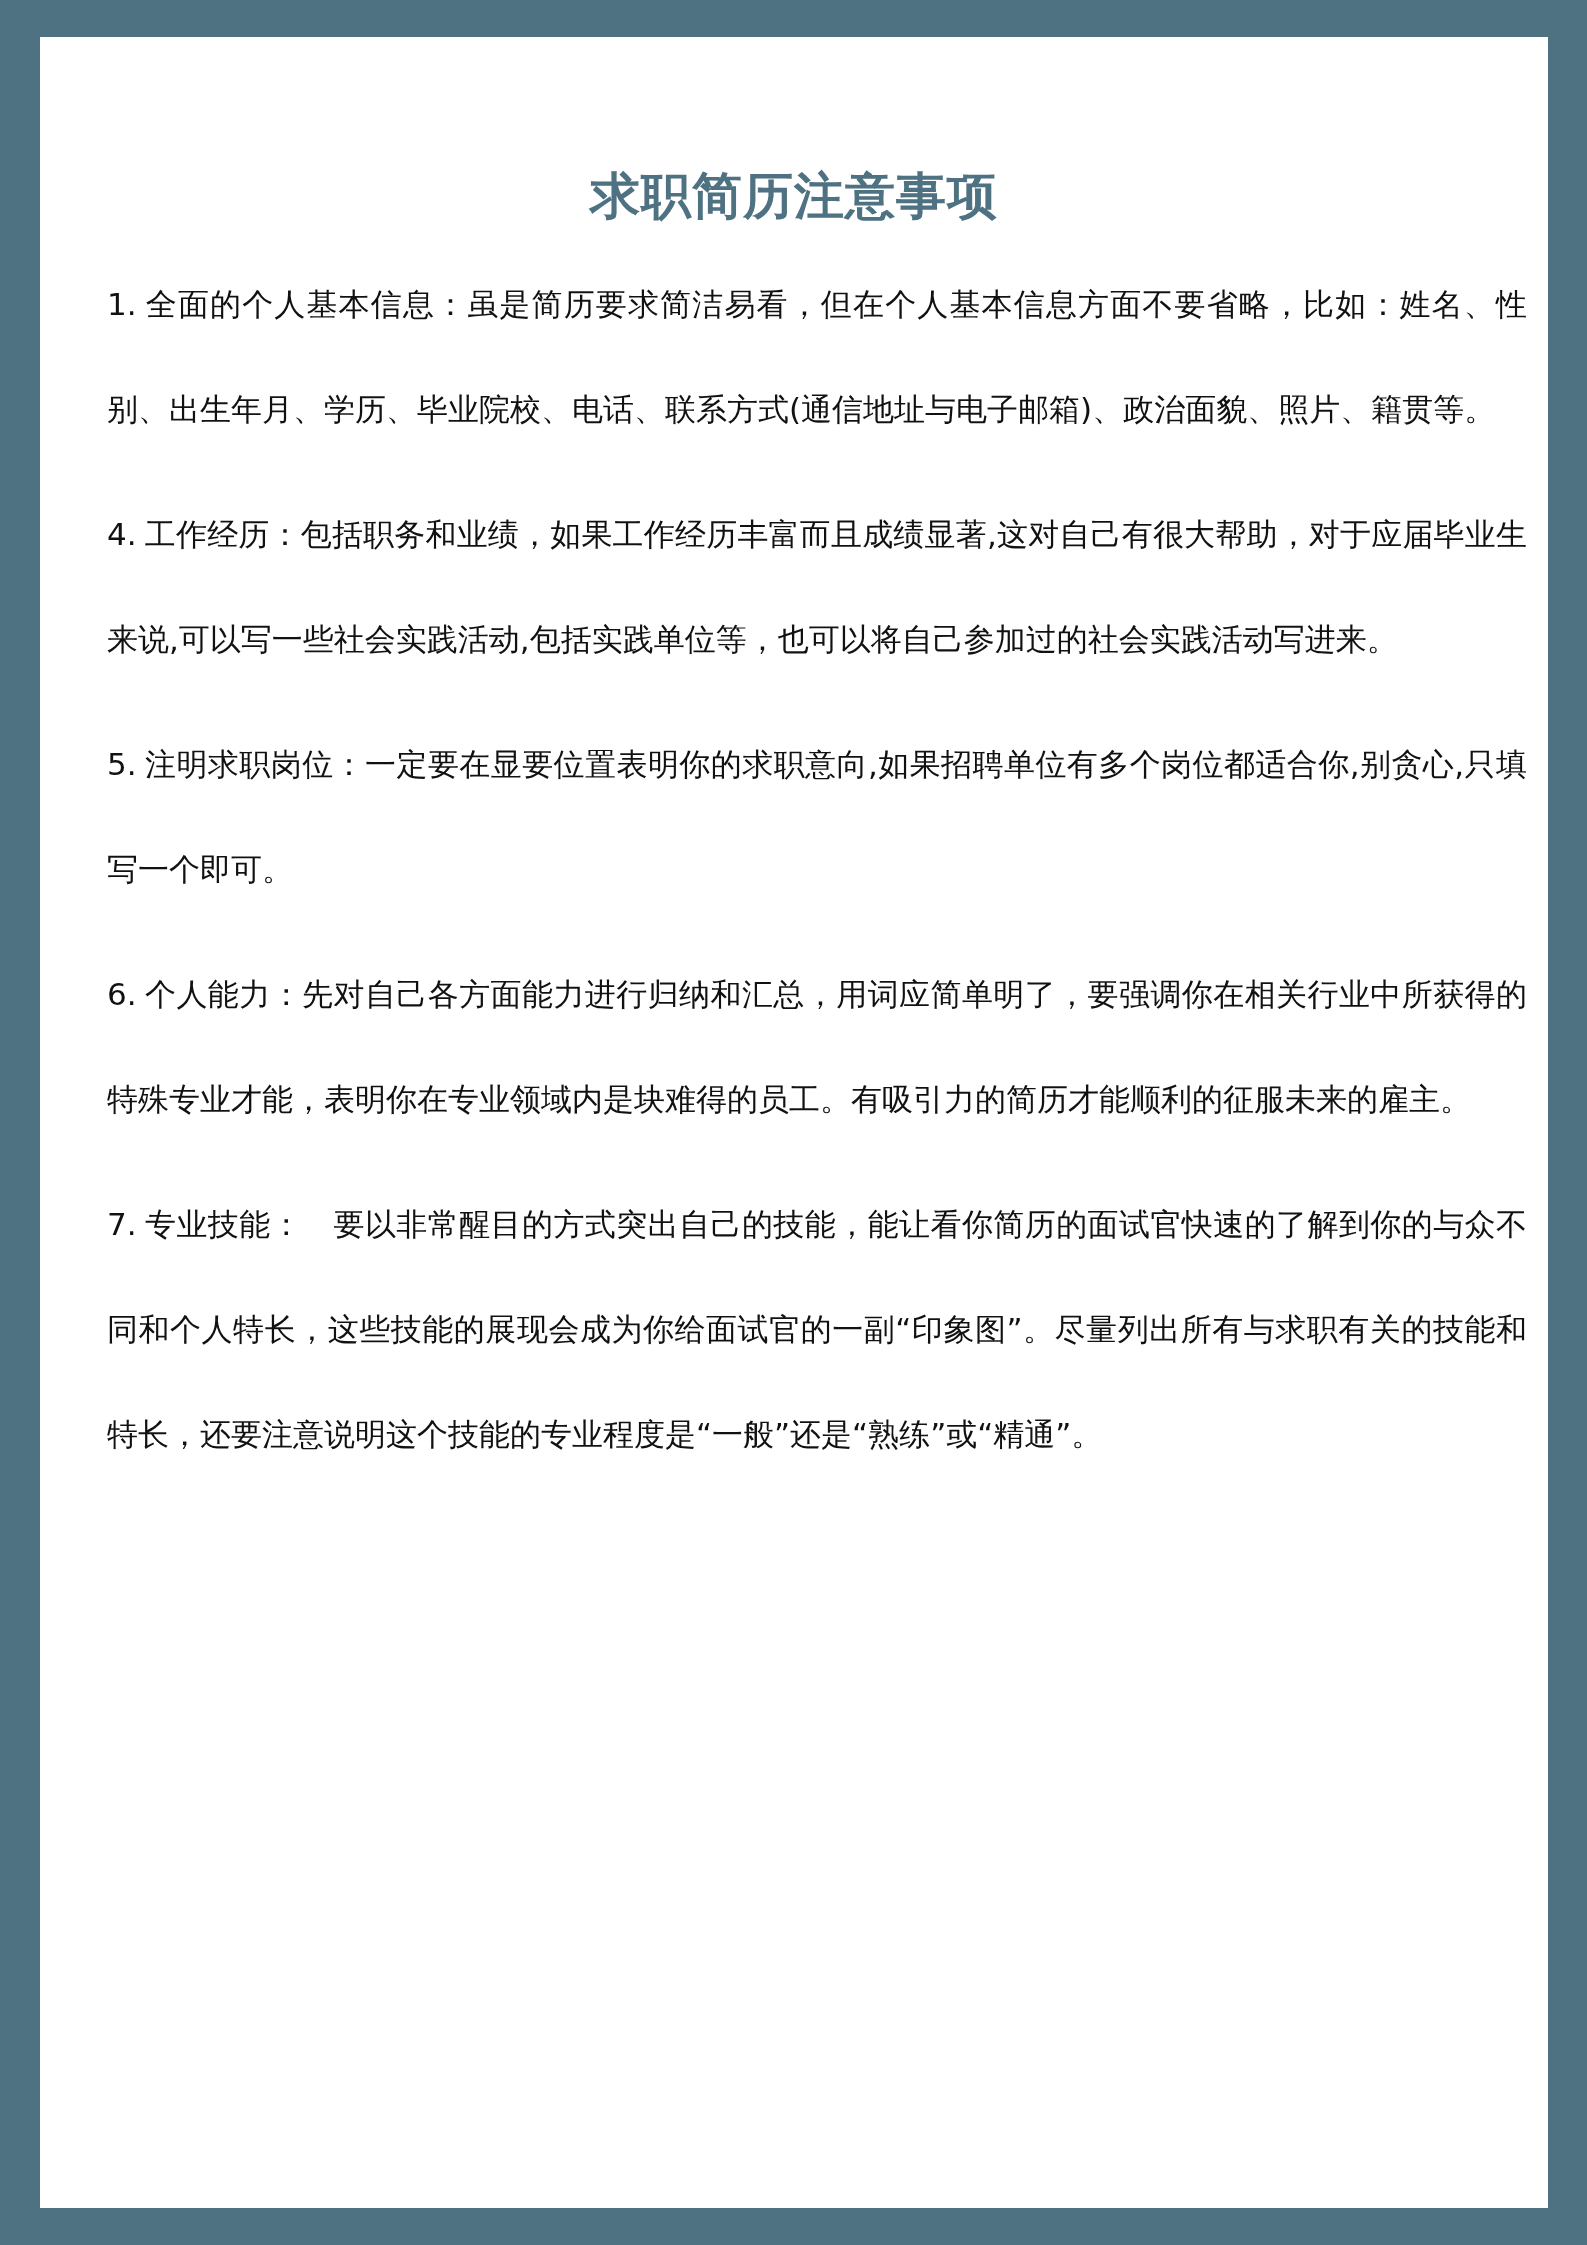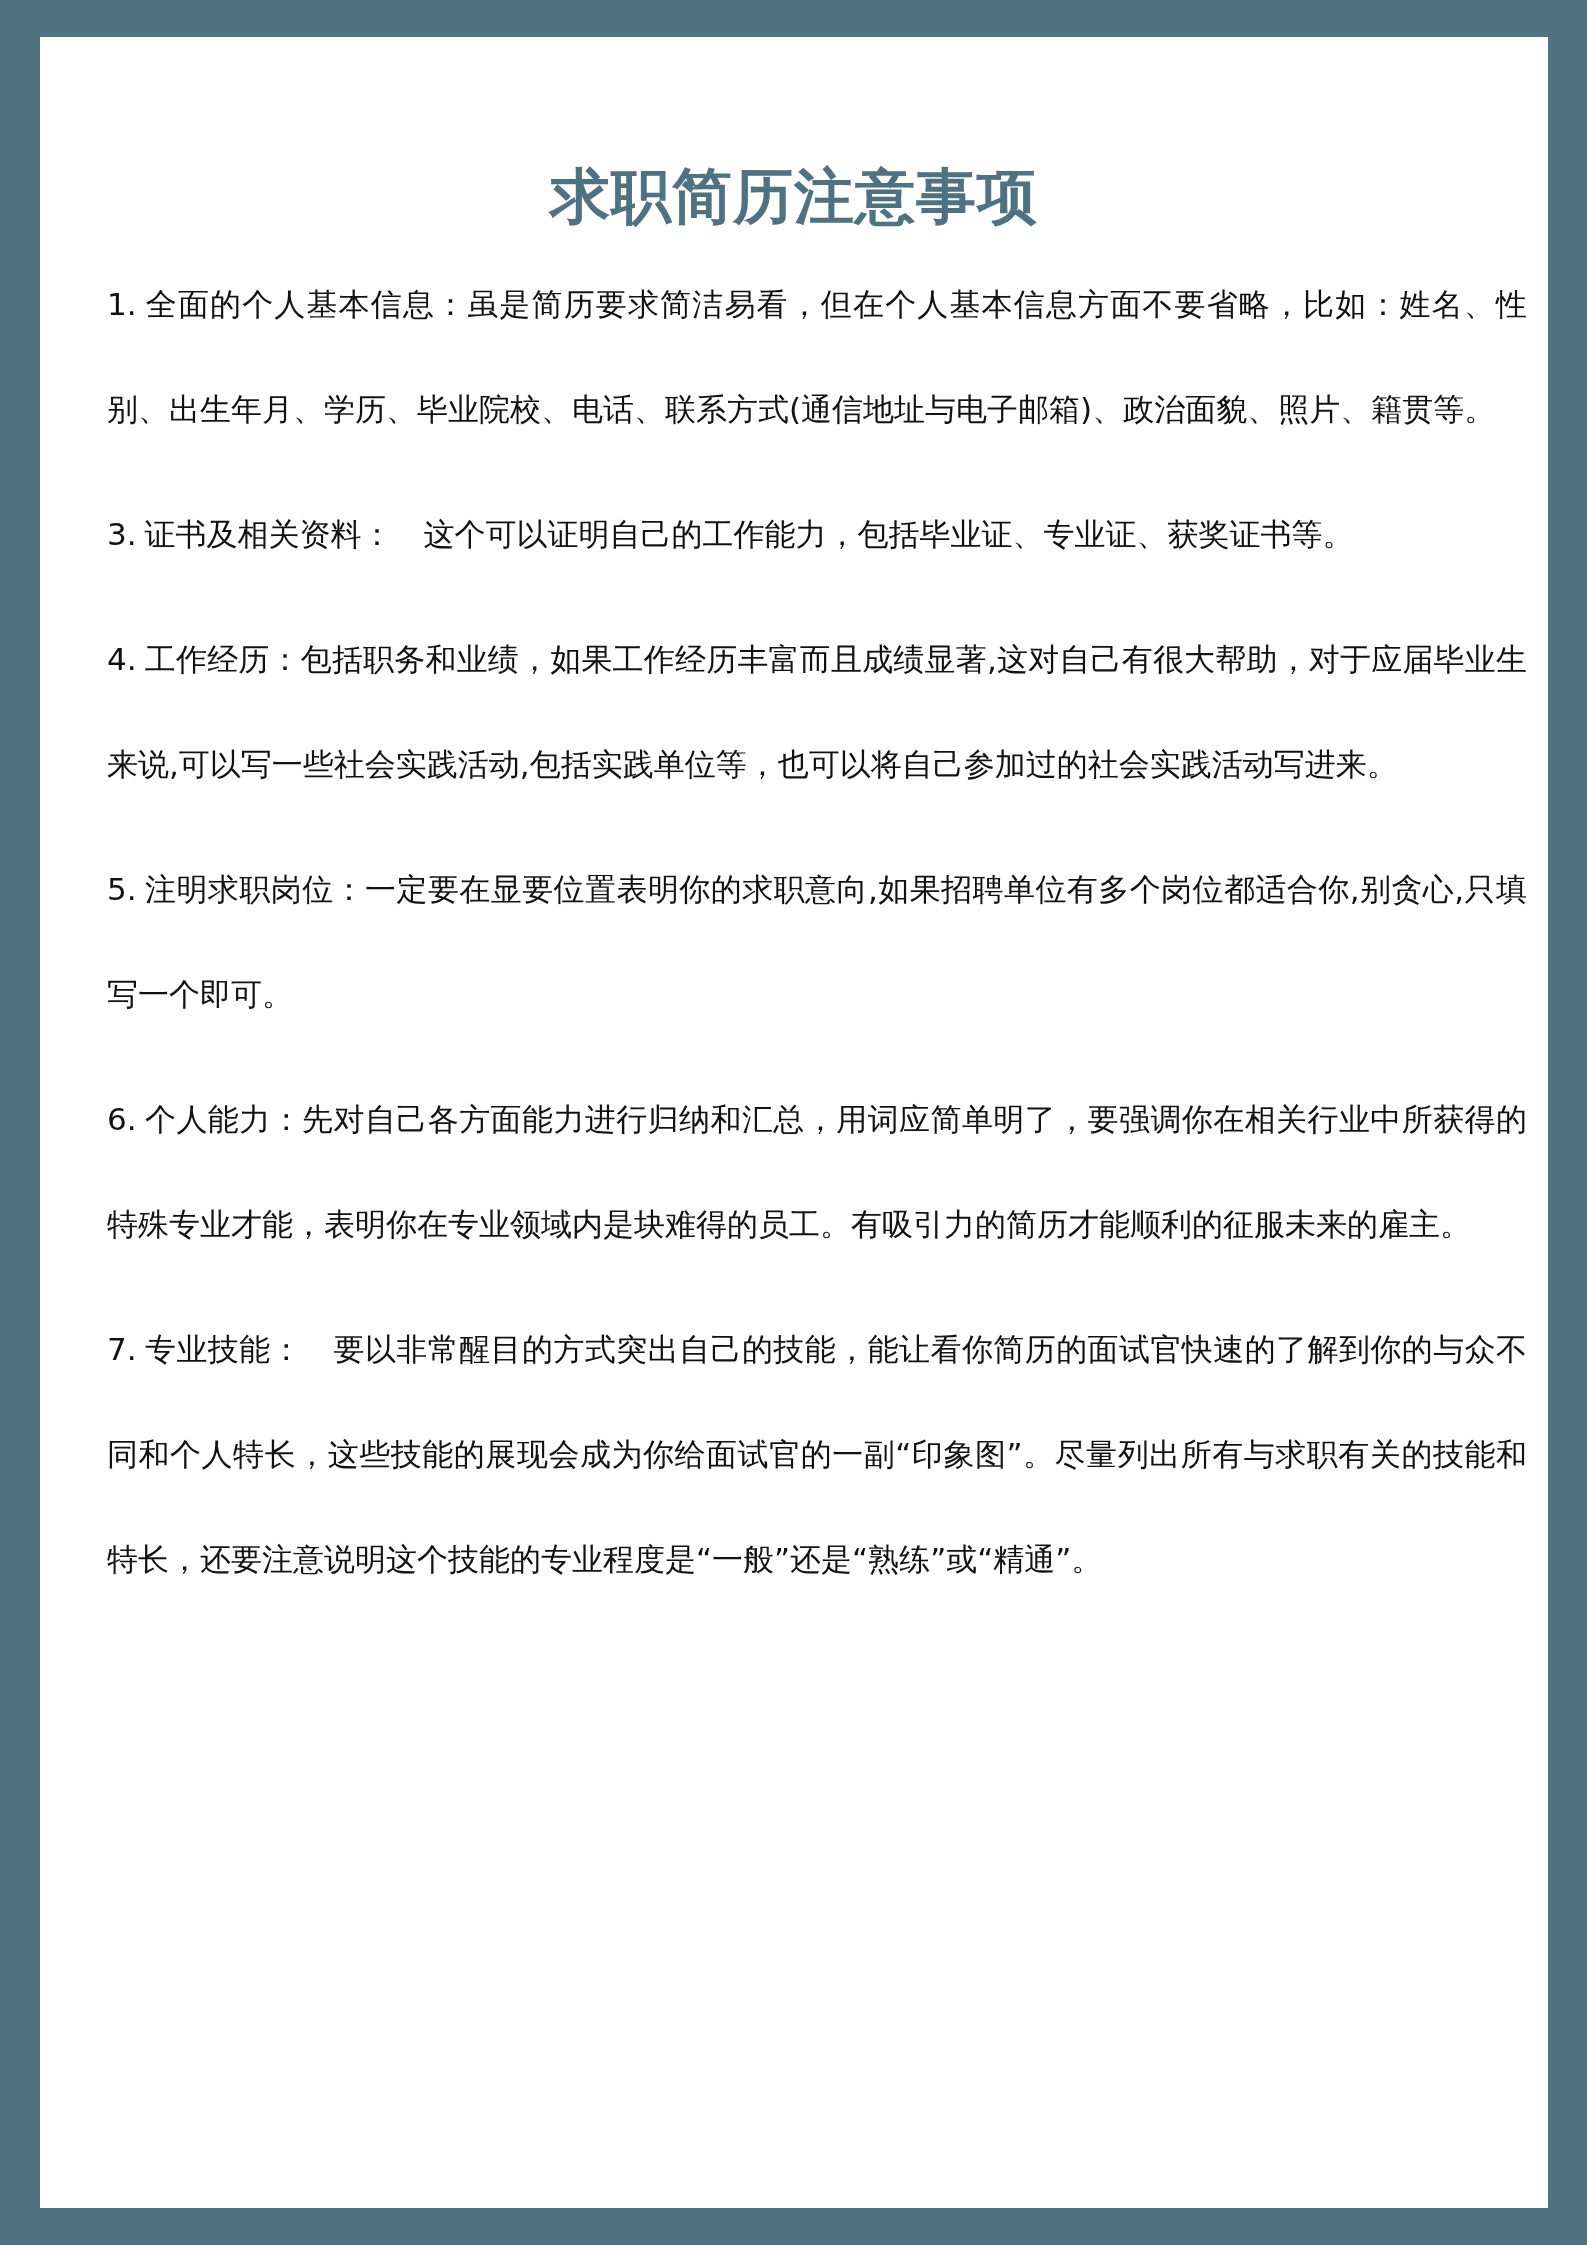--- a/index.html
+++ b/index.html
@@ -18,21 +18,21 @@
     width: 1508px;
     height: 2171px;
     background: #ffffff;
   }
   .title {
     position: absolute;
     left: 0;
     top: 124px;
     width: 100%;
     text-align: center;
-    font-size: 60px;
+    font-size: 50px;
     font-weight: bold;
     color: #4f7282;
     letter-spacing: 1px;
     line-height: 70px;
     margin: 0;
   }
   .content {
     position: absolute;
     left: 67px;
     top: 215px;
@@ -52,23 +52,20 @@
 <body>
 
 <div class="page">
   <h1 class="title">求职简历注意事项</h1>
 
   <div class="content">
     <p class="item">
       <span class="num">1.</span><span>全面的个人基本信息：虽是简历要求简洁易看，但在个人基本信息方面不要省略，比如：姓名、性别、出生年月、学历、毕业院校、电话、联系方式(通信地址与电子邮箱)、政治面貌、照片、籍贯等。</span>
     </p>
     <p class="item">
-      <span class="num">3.</span><span>证书及相关资料：　这个可以证明自己的工作能力，包括毕业证、专业证、获奖证书等。</span>
-    </p>
-    <p class="item">
       <span class="num">4.</span><span>工作经历：包括职务和业绩，如果工作经历丰富而且成绩显著,这对自己有很大帮助，对于应届毕业生来说,可以写一些社会实践活动,包括实践单位等，也可以将自己参加过的社会实践活动写进来。</span>
     </p>
     <p class="item">
       <span class="num">5.</span><span>注明求职岗位：一定要在显要位置表明你的求职意向,如果招聘单位有多个岗位都适合你,别贪心,只填写一个即可。</span>
     </p>
     <p class="item">
       <span class="num">6.</span><span>个人能力：先对自己各方面能力进行归纳和汇总，用词应简单明了，要强调你在相关行业中所获得的特殊专业才能，表明你在专业领域内是块难得的员工。有吸引力的简历才能顺利的征服未来的雇主。</span>
     </p>
     <p class="item">
       <span class="num">7.</span><span>专业技能：　要以非常醒目的方式突出自己的技能，能让看你简历的面试官快速的了解到你的与众不同和个人特长，这些技能的展现会成为你给面试官的一副“印象图”。尽量列出所有与求职有关的技能和特长，还要注意说明这个技能的专业程度是“一般”还是“熟练”或“精通”。</span>

